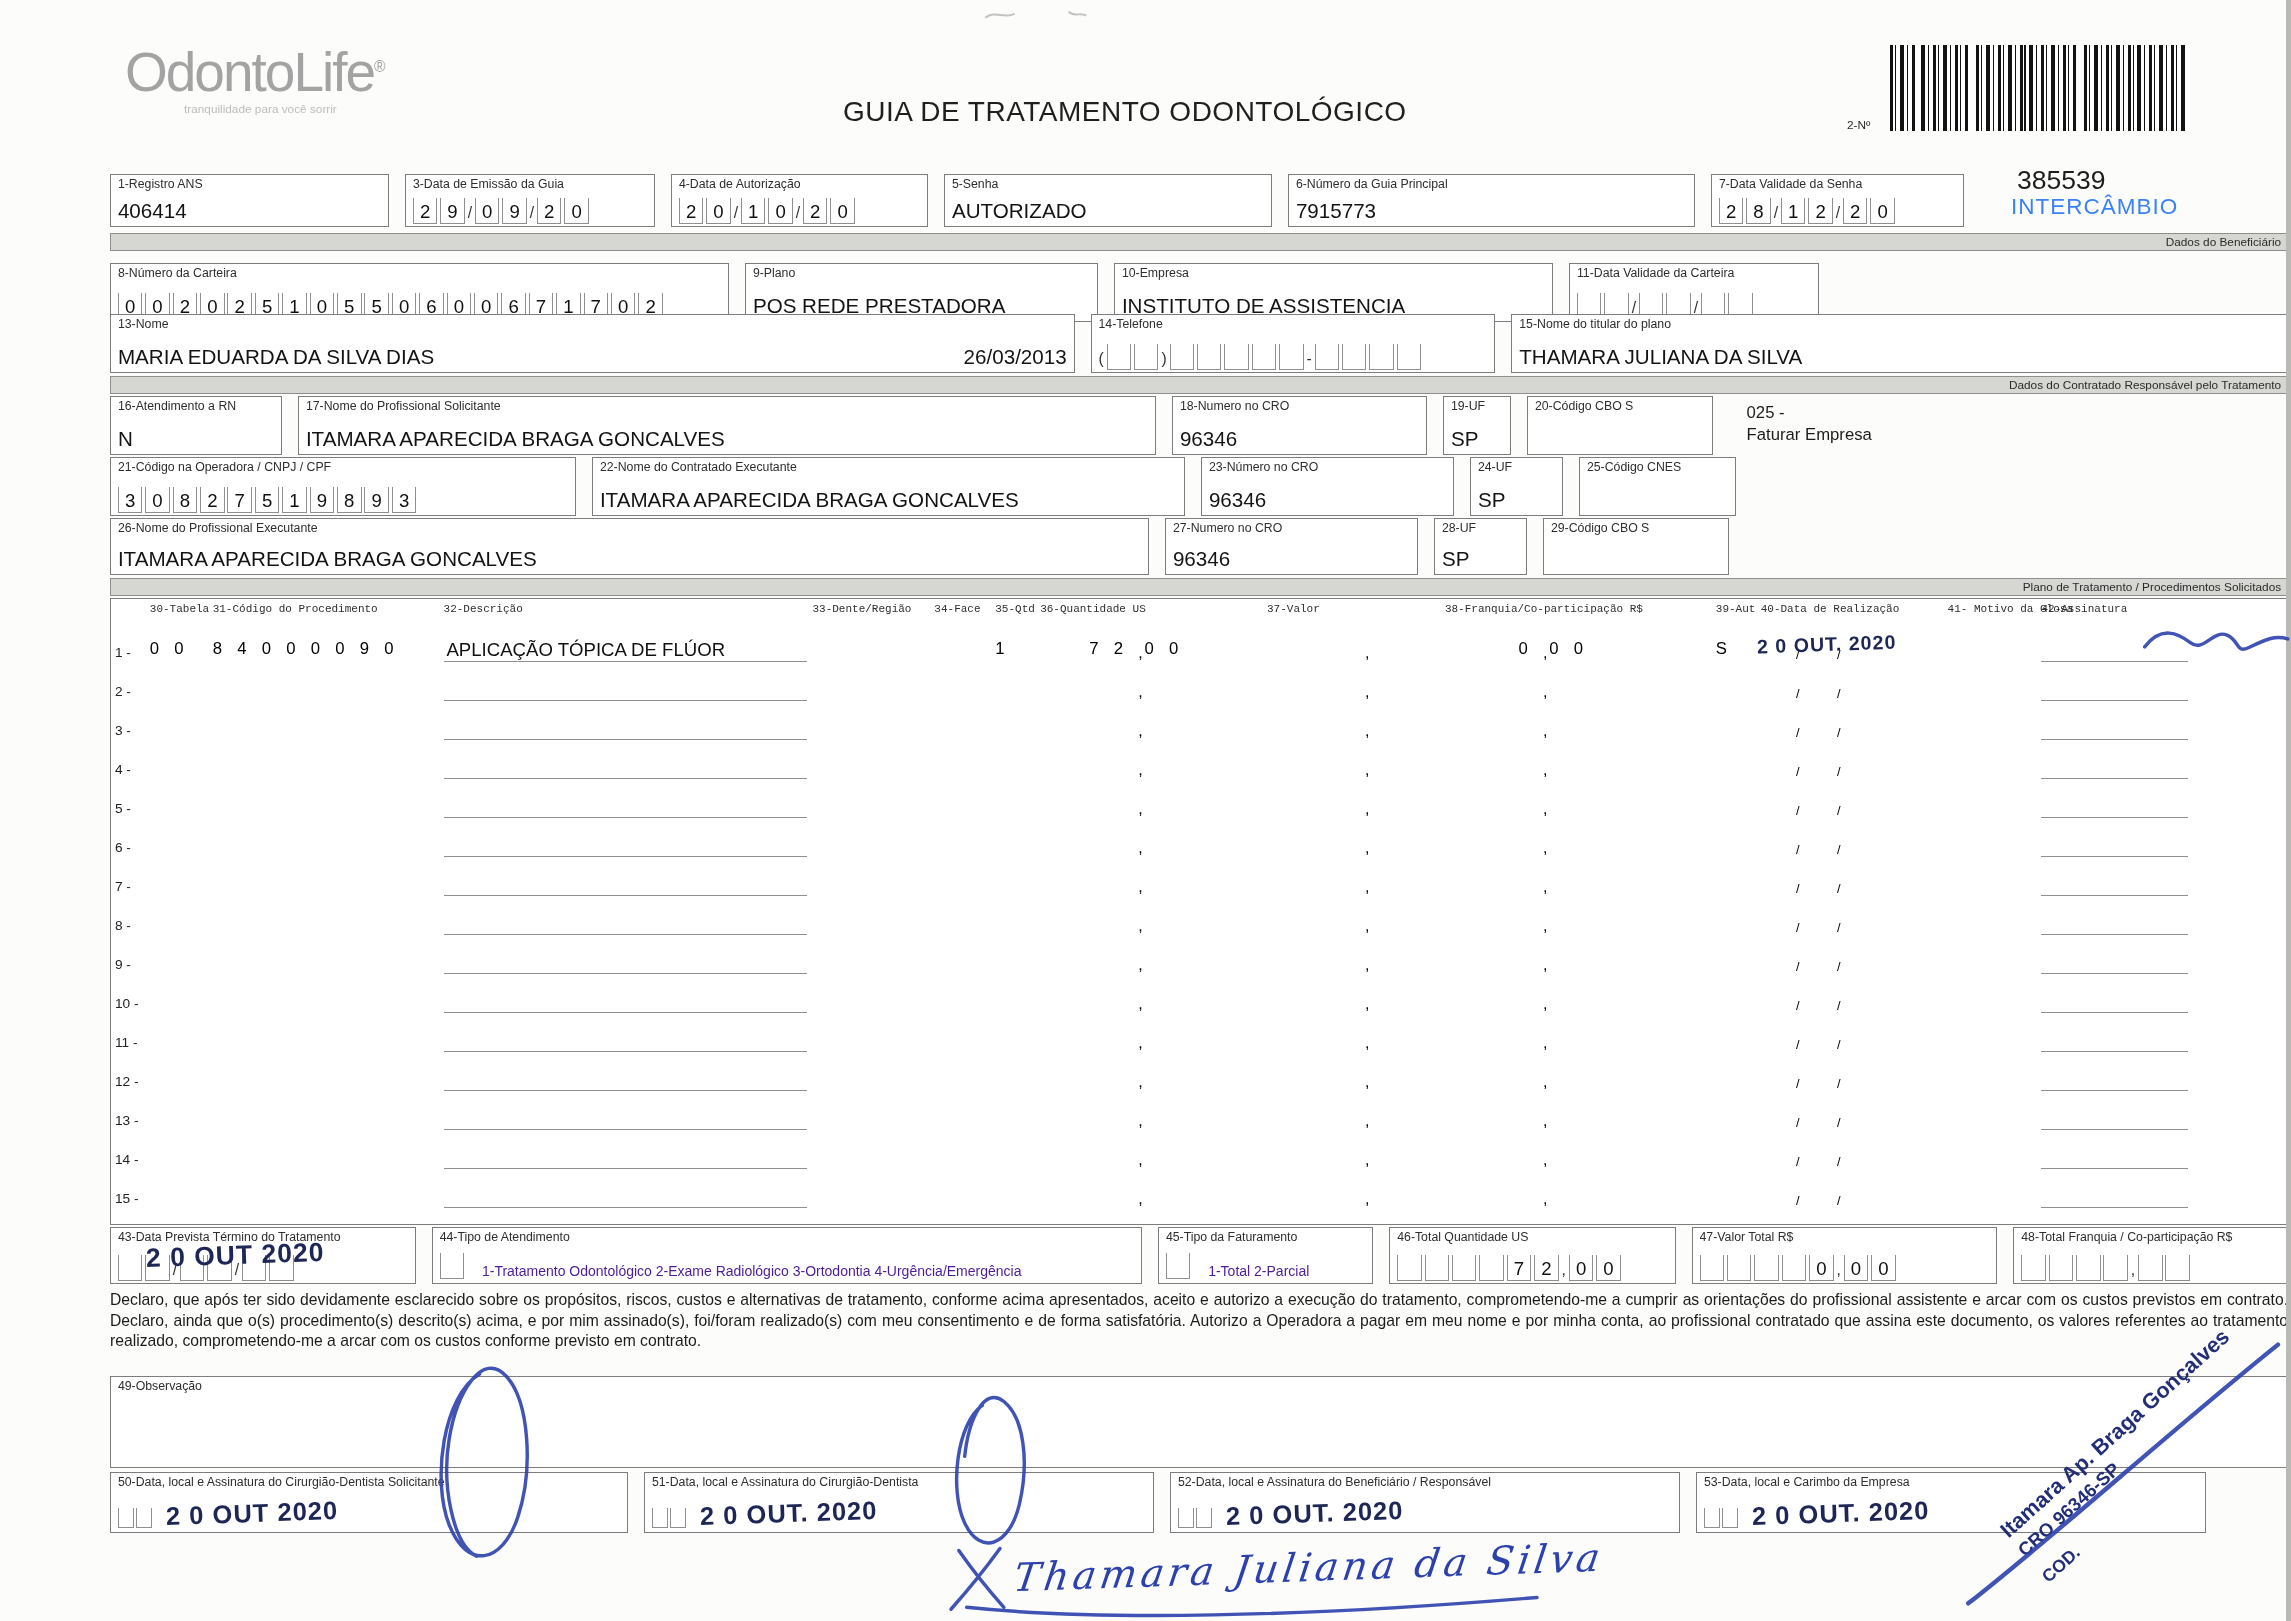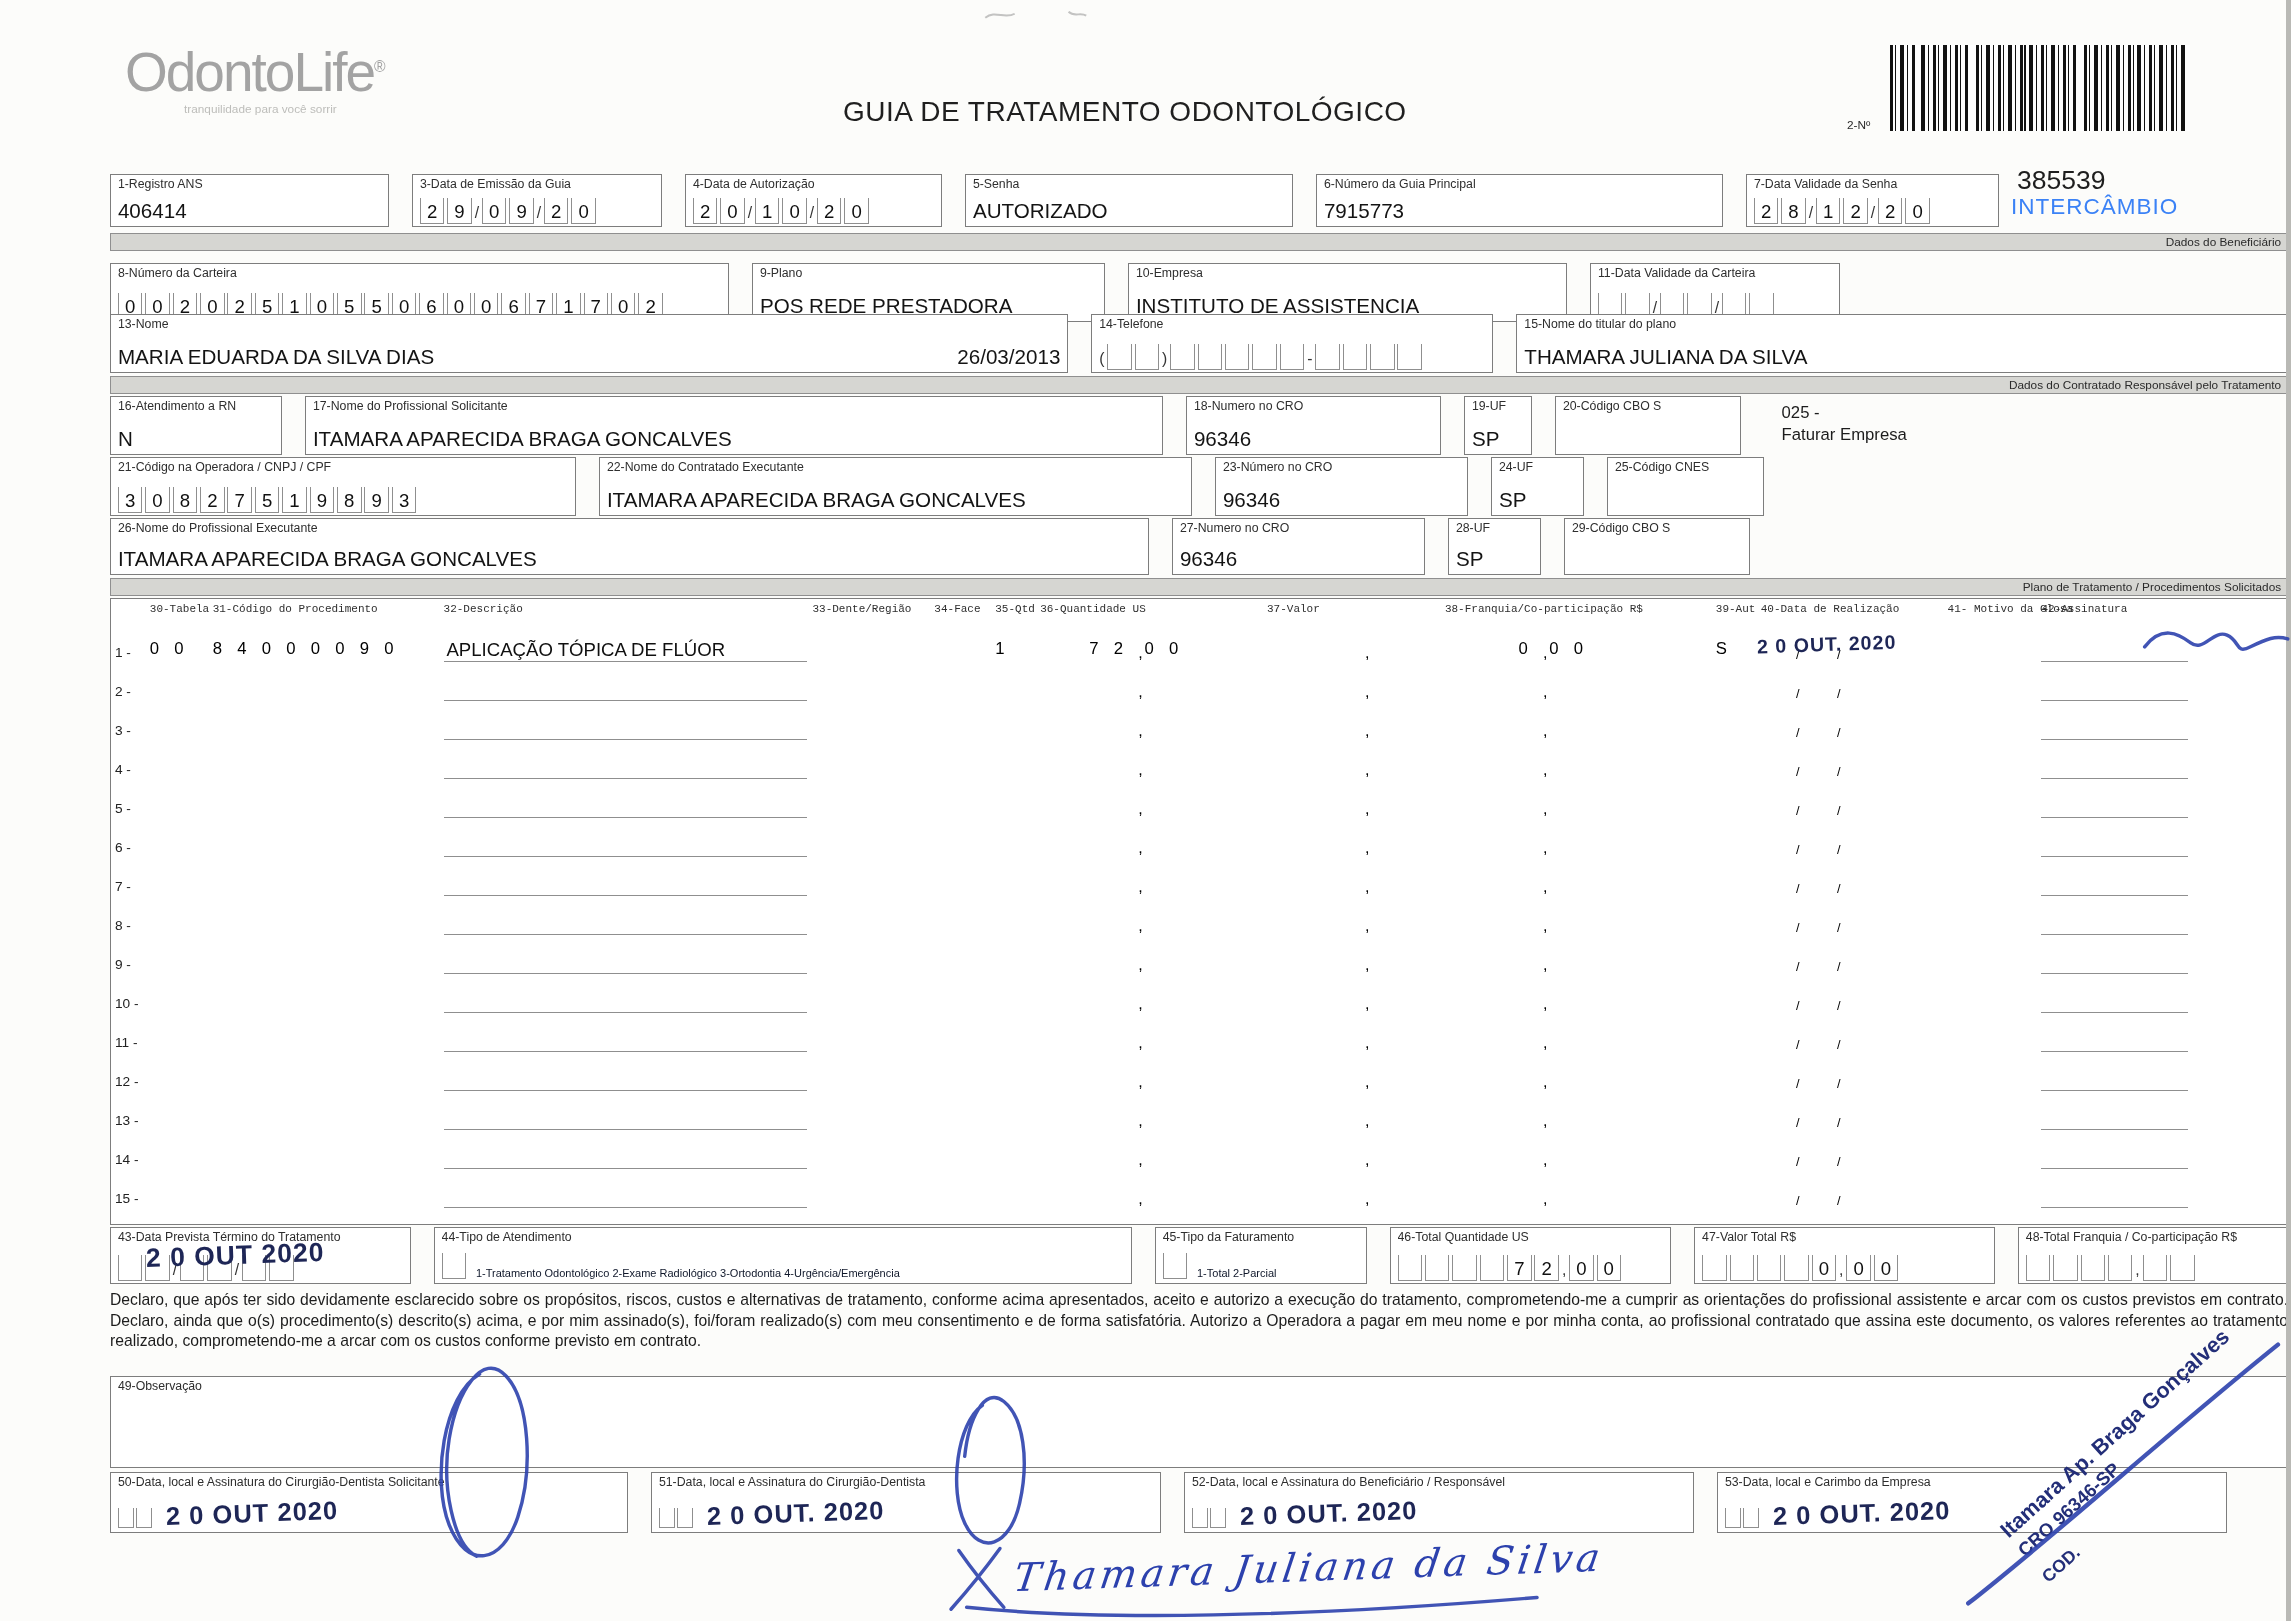--- a/index.html
+++ b/index.html
@@ -13,42 +13,42 @@
   .logo-main .reg { font-size:15.7px; vertical-align:super; }
   .logo-tag { font-size:11.8px; color:#bdbdba; margin-top:2px; margin-left:59px; }
   .title { position:absolute; left:843px; top:96px; font-size:28px; color:#1f1f1f; letter-spacing:0.5px; white-space:nowrap; }
   .bclabel { position:absolute; left:1847px; top:118px; font-size:11.8px; color:#2b2b2b; }
   .barcode { position:absolute; left:1890px; top:45px; width:300px; height:86px;
     background:repeating-linear-gradient(90deg,#131313 0 2.9px,#fff 2.9px 4.9px,#131313 4.9px 5.9px,#fff 5.9px 9.8px,#131313 9.8px 13.7px,#fff 13.7px 16.7px,#131313 16.7px 17.6px,#fff 17.6px 21.6px); }
   .gnum { position:absolute; left:2017px; top:165px; font-size:26.5px; color:#1e1e1e; }
   .gtype { position:absolute; left:2011px; top:194px; font-size:22.5px; color:#3b82f6; letter-spacing:1px; }
 
   
-  .r { position:absolute; left:110px; width:2178px; display:flex; gap:23px; }
+  .r { position:absolute; left:110px; width:2178px; display:flex; gap:16px; }
   .fb { border:1.5px solid #7d7d7d; background:#fff; padding:2px 6.9px; display:flex; flex-direction:column; position:relative; }
   .fb .lbl { font-size:12.3px; color:#2e2e2e; white-space:nowrap; overflow:hidden; }
   .fb .val { font-size:20.6px; color:#141414; margin-top:auto; padding-bottom:1px; white-space:nowrap; }
   .val13 { display:flex; justify-content:space-between; }
   .band { position:absolute; left:110px; width:2178px; height:17.6px; background:#d6d6d2; border:1px solid #8f8f8f;
           font-size:11.8px; color:#2a2a2a; padding:1px 5.9px;text-align:right; }
 
   
   .comb { display:flex; align-items:flex-end; gap:2.9px; margin-top:auto; }
   .comb .c { border:1.2px solid #8f8f8f; border-top:none; display:inline-flex; align-items:flex-end; justify-content:center; color:#101010; }
   .comb .sep { font-size:15.7px; color:#333; align-self:flex-end; padding-bottom:2px; }
   .combf .c { width:24.5px; height:26.5px; font-size:18.6px; }
   .combd .c { width:15.7px; height:19.6px; font-size:12.7px; }
 
   
   .stamp { font-weight:bold; color:#1e2656; letter-spacing:1px; white-space:nowrap; transform:rotate(-2deg); }
   .bigstamp { position:absolute; left:35px; top:11.8px; font-size:26.5px; }
   .sigc { display:flex; align-items:flex-end; gap:13.7px; margin-top:auto; padding-bottom:2px; }
   .sigstamp { font-size:25.5px; }
   .optrow { display:flex; align-items:flex-end; gap:9.8px; margin-top:auto; padding-bottom:2px; }
-  .opts { font-size:11px; white-space:nowrap; color:#0f172a; }
+  .opts { font-size:14px; white-space:nowrap; color:#4c1d95;margin-left:8px; }
   .faturar { font-size:16.7px; color:#1c1c1c; padding-top:5.9px; margin-left:17.6px; line-height:1.35; }
 
   
   .tablebox { position:absolute; left:110px; top:598px; width:2178px; height:627px; border:1.5px solid #7d7d7d; background:#fff; }
   .phead { display:flex; gap:5.9px; padding:3.9px 3.9px 0 3.9px; height:29px; }
   .phead .hc { font-size:11px; white-space:nowrap; overflow:visible; color:#2e2e2e;font-family:Liberation Mono, monospace; }
   .prow { display:flex; gap:5.9px; height:39px; align-items:flex-end; padding:0 3.9px 4.9px 3.9px; }
   .pc { position:relative; display:flex; align-items:flex-end; }
   .pc.num { width:29px; font-size:13.7px; color:#222; padding-bottom:2px; }
   .w-tab{width:57px} .w-cod{width:225px} .w-desc{width:363px} .w-dente{width:116px} .w-face{width:55px}

